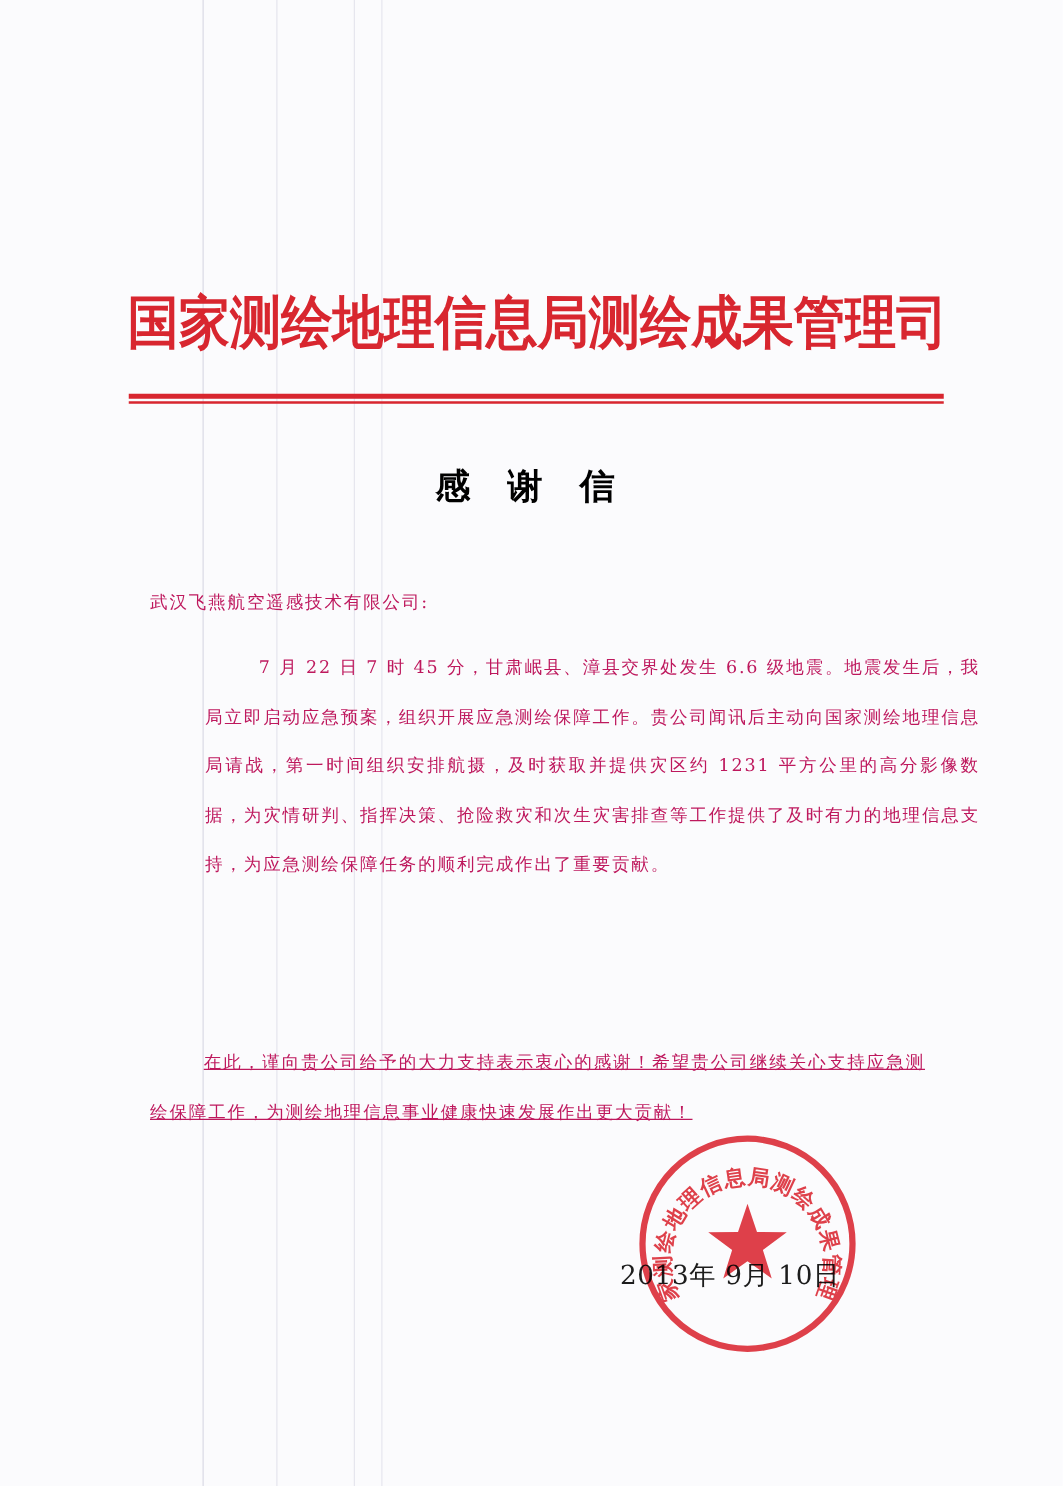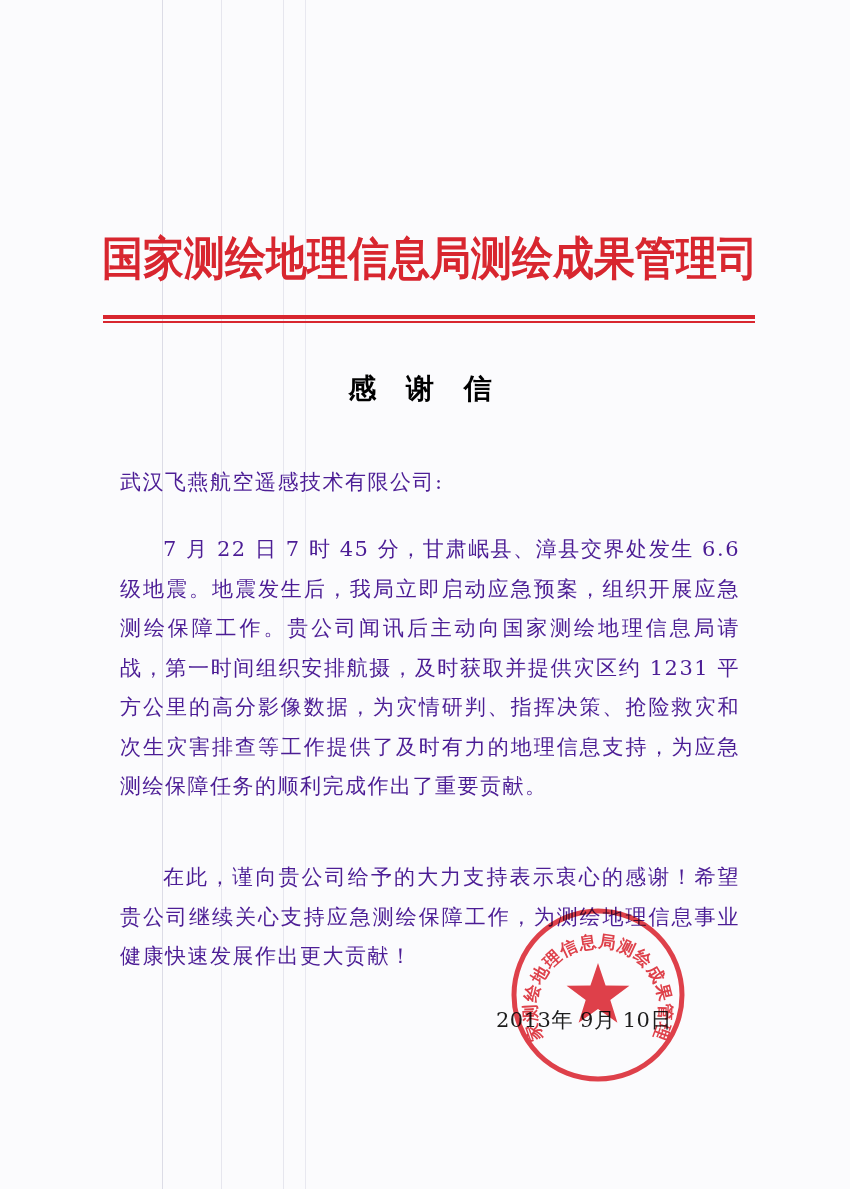--- a/index.html
+++ b/index.html
@@ -64,29 +64,29 @@
       text-align: center;
       font-size: 28px;
       font-weight: bold;
       color: #000000;
       letter-spacing: 10px;
     }
     .body-text {
       position: absolute;
       left: 120px;
       width: 620px;
-      font-size: 21px;
-      color: #4c1d95;
+      font-size: 14px;
+      color: #be185d;
       line-height: 39.5px;
       letter-spacing: 1.5px;
       text-align: justify;
     }
     .salutation { top: 463px; }
-    .para1 { top: 530px; text-indent: 43px; }
-    .para2 { top: 858px; text-indent: 43px; }
+    .para1 { top: 515px; text-indent: 43px; margin-left: 44px; }
+    .para2 { top: 831px; text-indent: 43px; text-decoration: underline; }
 
     .date-line {
       position: absolute;
       left: 496px;
       top: 1006px;
       font-size: 21px;
       color: #1c1c1c;
       letter-spacing: 0.5px;
       z-index: 1;
     }

